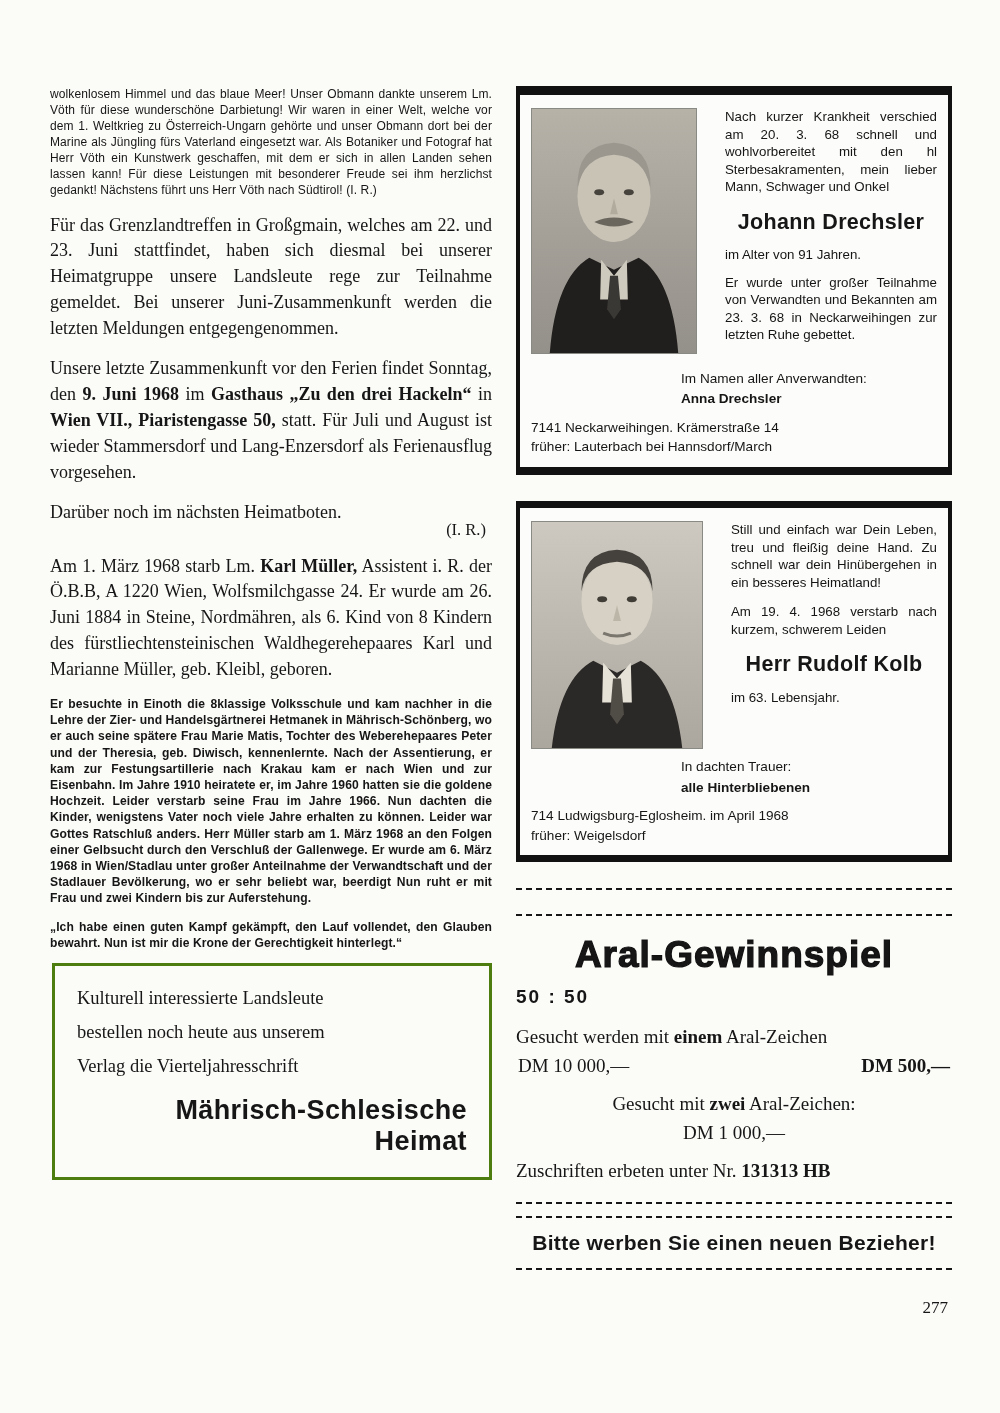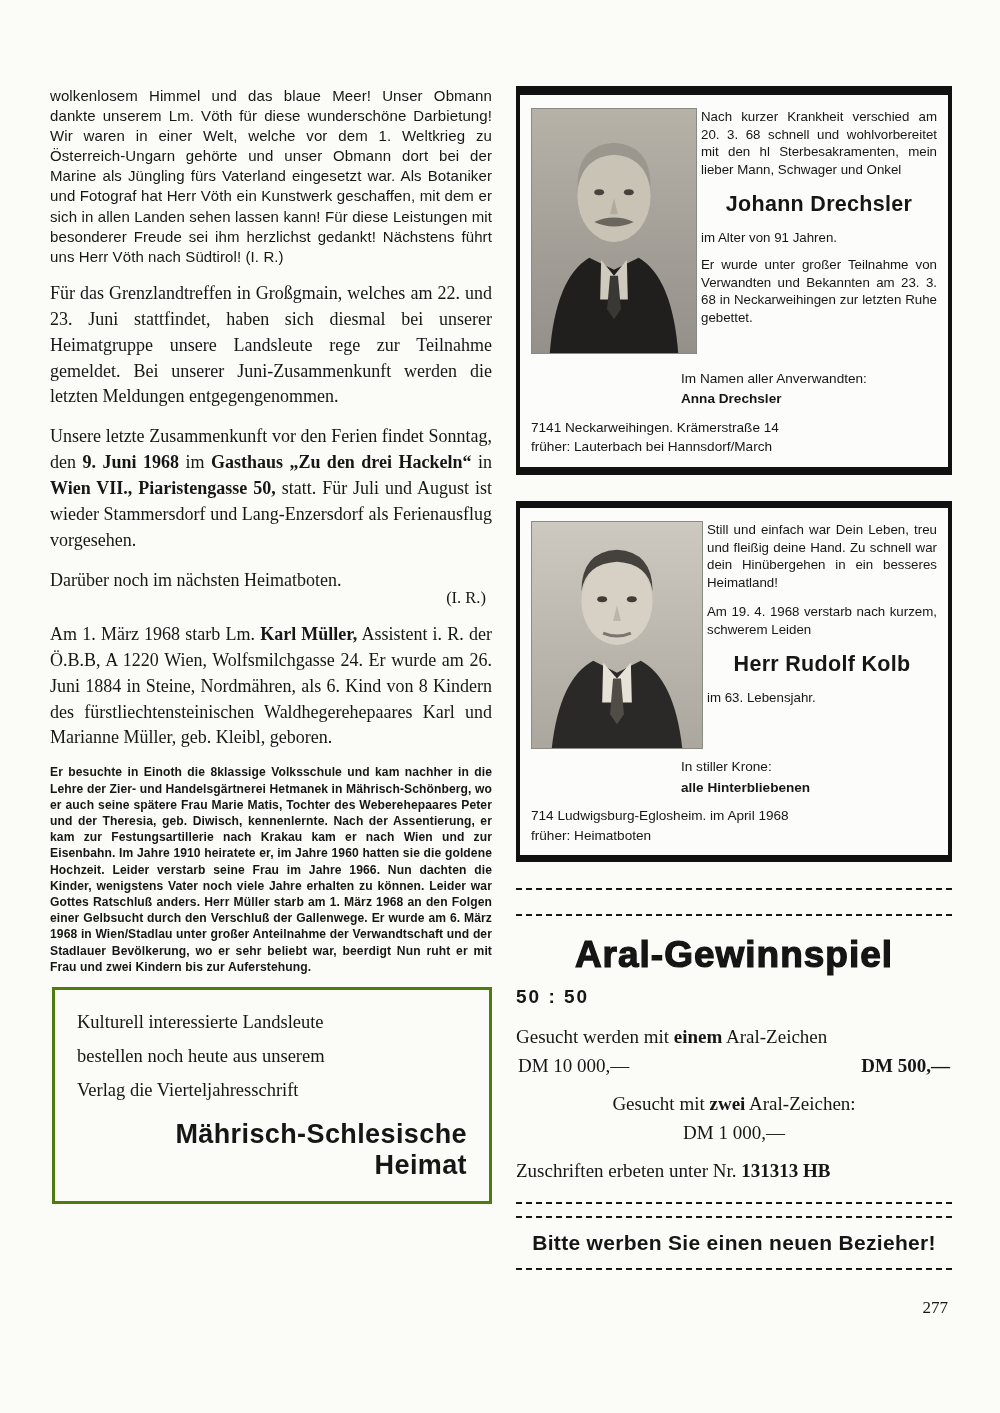--- a/index.html
+++ b/index.html
@@ -12,21 +12,21 @@
   }
   .page { padding: 86px 48px 0 50px; }
   .cols { display: flex; gap: 24px; }
   .col-left  { width: 442px; flex: none; }
   .col-right { width: 436px; flex: none; }
 
   
   .p-sm {
     margin: 0 0 12px;
     font-family: "Liberation Sans", sans-serif;
-    font-size: 15px; line-height: 1.34;
+    font-size: 12px; line-height: 1.34;
     text-align: justify; letter-spacing: .1px;
   }
   .p-sm.bold { font-weight: 700; font-size: 12.1px; }
   .p-md {
     margin: 14px 0 13px;
     font-family: "Liberation Serif", serif;
     font-size: 18px; line-height: 1.44;
     text-align: justify;
   }
   .sig { text-align: right; font-size: 16.5px; margin: -8px 6px 12px 0; font-family:"Liberation Serif", serif; }
@@ -45,21 +45,21 @@
 
   
   .obit-box {
     border: 4px solid #111;
     border-top-width: 9px; border-bottom-width: 8px;
     padding: 13px 11px 10px;
     margin-bottom: 26px;
     font-family: "Liberation Sans", sans-serif;
     background: #fcfcfa;
   }
-  .obit-top { display: flex; gap: 4px; }
+  .obit-top { display: flex; gap: 28px; }
   .photo { flex: none; border: 1px solid #8a8a84; line-height: 0; }
   .obit-right { flex: 1; font-size: 13.3px; line-height: 1.32; text-align: justify; }
   .obit-intro, .obit-body { margin: 0; }
   .obit-name {
     font-size: 21.5px; font-weight: 700; text-align: center;
     margin: 12px 0 10px; letter-spacing: .3px;
   }
   .obit-age { margin: 0 0 10px; text-align: left; }
   .obit-mourners { margin: 15px 0 6px 150px; font-size: 13.6px; line-height: 1.5; }
   .mourner { font-weight: 700; }
@@ -108,20 +108,21 @@
 
       <p class="p-md"><span>Unsere letzte Zusammenkunft vor den Ferien findet Sonntag, den </span><b>9. Juni 1968</b><span> im </span><b>Gasthaus „Zu den drei Hackeln“</b><span> in </span><b>Wien VII., Piaristengasse 50,</b><span> statt. Für Juli und August ist wieder Stammersdorf und Lang-Enzersdorf als Ferienausflug vorgesehen.</span></p>
 
       <p class="p-md" style="margin-bottom:2px;">Darüber noch im nächsten Heimatboten.</p>
       <div class="sig">(I. R.)</div>
 
       <p class="p-md"><span>Am 1. März 1968 starb Lm. </span><b>Karl Müller,</b><span> Assistent i. R. der Ö.B.B, A 1220 Wien, Wolfsmilchgasse 24. Er wurde am 26. Juni 1884 in Steine, Nordmähren, als 6. Kind von 8 Kindern des fürstliechtensteinischen Waldhegerehepaares Karl und Marianne Müller, geb. Kleibl, geboren.</span></p>
 
       <p class="p-sm bold" style="margin-top:6px;">Er besuchte in Einoth die 8klassige Volksschule und kam nachher in die Lehre der Zier- und Handelsgärtnerei Hetmanek in Mährisch-Schönberg, wo er auch seine spätere Frau Marie Matis, Tochter des Weberehepaares Peter und der Theresia, geb. Diwisch, kennenlernte. Nach der Assentierung, er kam zur Festungsartillerie nach Krakau kam er nach Wien und zur Eisenbahn. Im Jahre 1910 heiratete er, im Jahre 1960 hatten sie die goldene Hochzeit. Leider verstarb seine Frau im Jahre 1966. Nun dachten die Kinder, wenigstens Vater noch viele Jahre erhalten zu können. Leider war Gottes Ratschluß anders. Herr Müller starb am 1. März 1968 an den Folgen einer Gelbsucht durch den Verschluß der Gallenwege. Er wurde am 6. März 1968 in Wien/Stadlau unter großer Anteilnahme der Verwandtschaft und der Stadlauer Bevölkerung, wo er sehr beliebt war, beerdigt Nun ruht er mit Frau und zwei Kindern bis zur Auferstehung.</p>
 
+      <p class="p-sm bold">„Ich habe einen guten Kampf gekämpft, den Lauf vollendet, den Glauben bewahrt. Nun ist mir die Krone der Gerechtigkeit hinterlegt.“</p>
 
       <div class="ad-box">
         <p class="ad-line">Kulturell interessierte Landsleute</p>
         <p class="ad-line">bestellen noch heute aus unserem</p>
         <p class="ad-line">Verlag die Vierteljahresschrift</p>
         <div class="ad-title">Mährisch-Schlesische Heimat</div>
       </div>
     </div>
 
     <div class="col-right">
@@ -188,26 +189,26 @@
             </svg>
           </div>
           <div class="obit-right">
             <p class="obit-intro" style="margin-bottom:12px;">Still und einfach war Dein Leben, treu und fleißig deine Hand. Zu schnell war dein Hinübergehen in ein besseres Heimatland!</p>
             <p class="obit-body">Am 19. 4. 1968 verstarb nach kurzem, schwerem Leiden</p>
             <div class="obit-name">Herr Rudolf Kolb</div>
             <p class="obit-age">im 63. Lebensjahr.</p>
           </div>
         </div>
         <div class="obit-mourners" style="margin-top:8px;">
-          <div>In stiller Krone:</div>
+          <div>In dachten Trauer:</div>
           <div class="mourner">alle Hinterbliebenen</div>
         </div>
         <div class="obit-addr">
           <div>714 Ludwigsburg-Eglosheim. im April 1968</div>
-          <div>früher: Heimatboten</div>
+          <div>früher: Weigelsdorf</div>
         </div>
       </div>
 
       <div>
         <div class="rule"></div>
         <div class="rule gap24"></div>
 
         <div class="aral-title">Aral-Gewinnspiel</div>
         <div class="aral-ratio">50 : 50</div>
 

